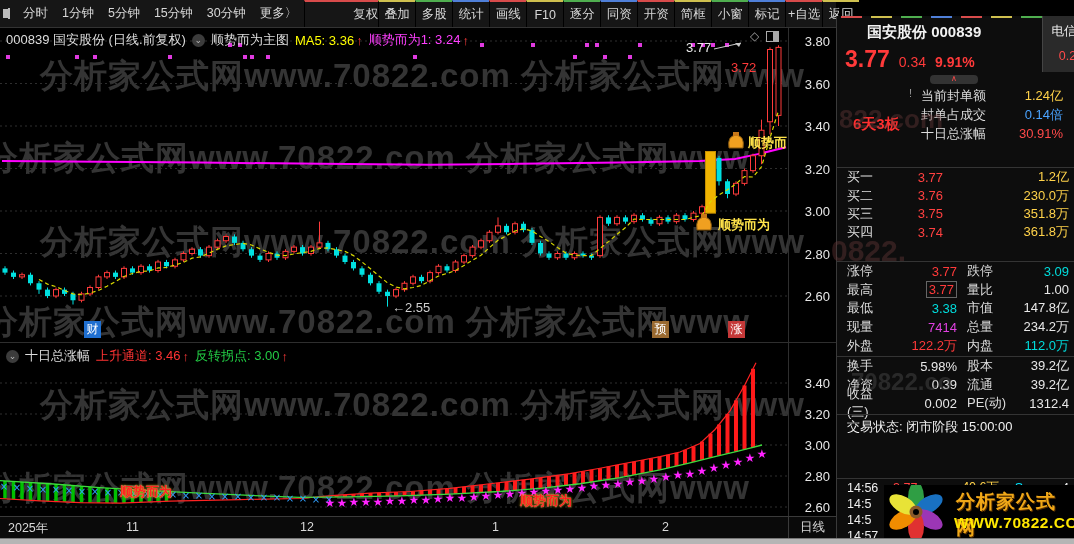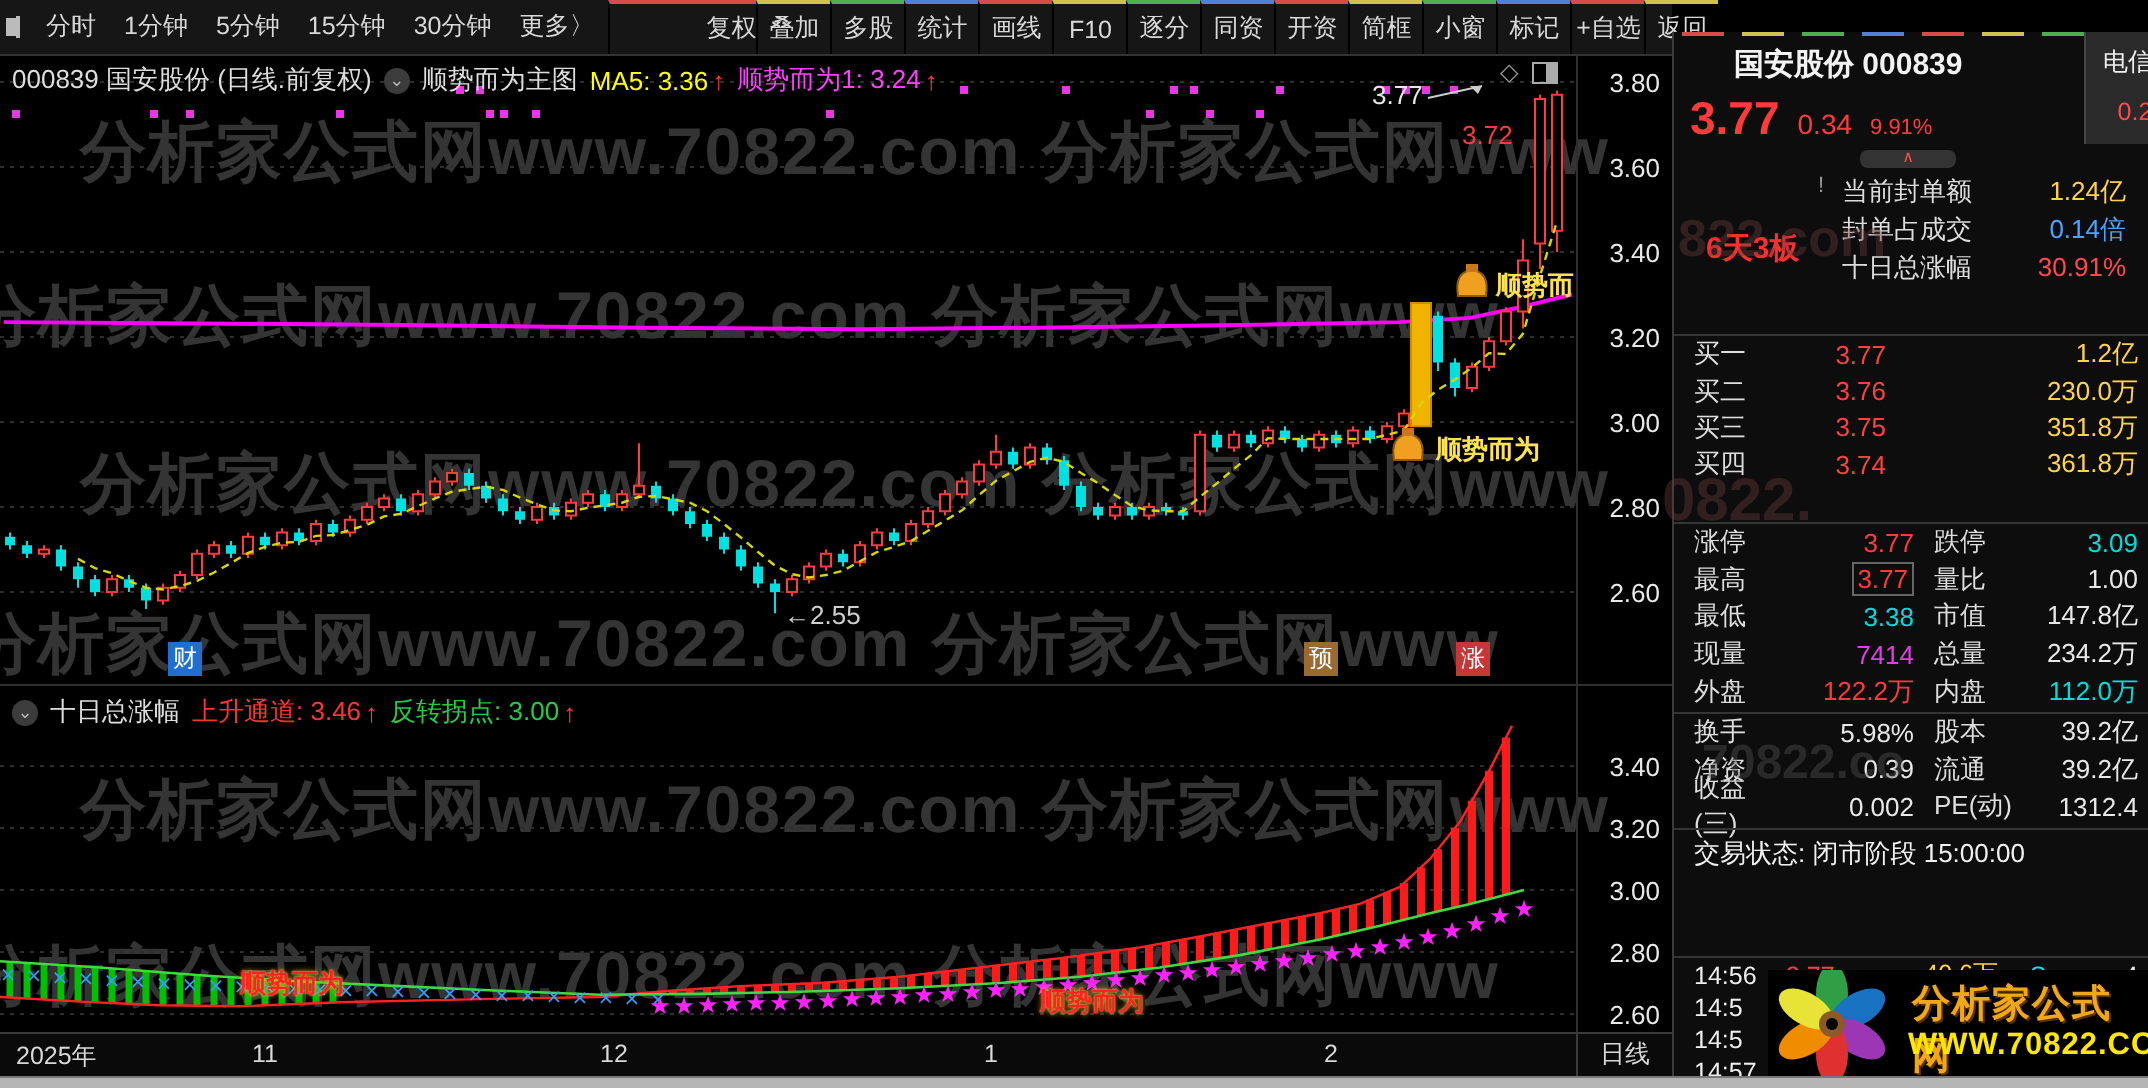--- a/index.html
+++ b/index.html
@@ -567,21 +567,21 @@
         <div style="background: rgb(79, 174, 79);"></div>
       </div>
     <div id="p-name">国安股份 000839</div>
     <div id="sector-box">
       <div class="s1">电信服务</div>
       <div class="s2">0.20%</div>
     </div>
     <div id="p-price-row">
       <span id="p-price">3.77</span>
       <span class="redtx" style="font-size:14px;">0.34</span>
-      <span class="redtx" style="font-size:11px;">9.91%</span>
+      <span class="redtx" style="font-size:14px;font-weight:bold;">9.91%</span>
     </div>
     <div id="p-pill">∧</div>
     <div id="bang">!</div>
     <div id="info-rows">
         <div class="inforow" style="top: 70px;">
           <span style="color:#ddd;">当前封单额</span>
           <span style="color:#ffd24a;">1.24亿</span>
         </div>
         <div class="inforow" style="top: 89px;">
           <span style="color:#ddd;">封单占成交</span>

